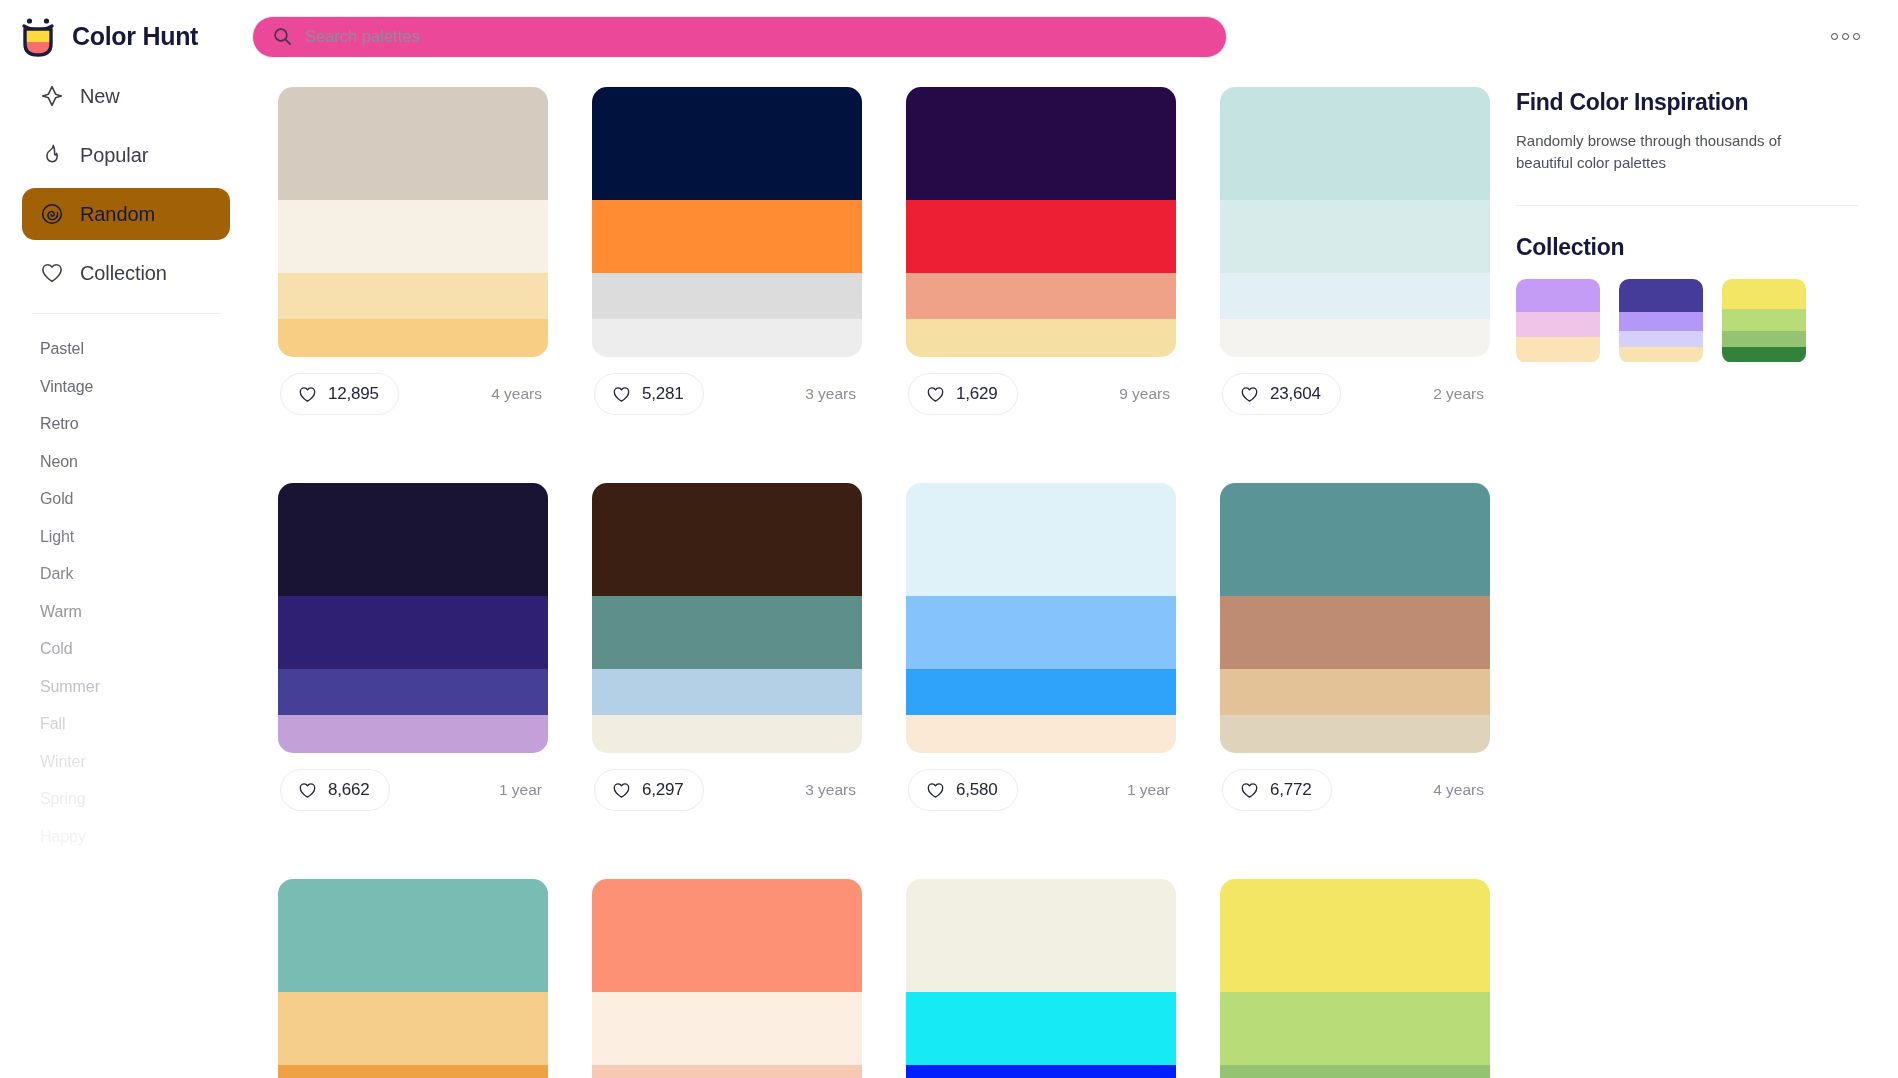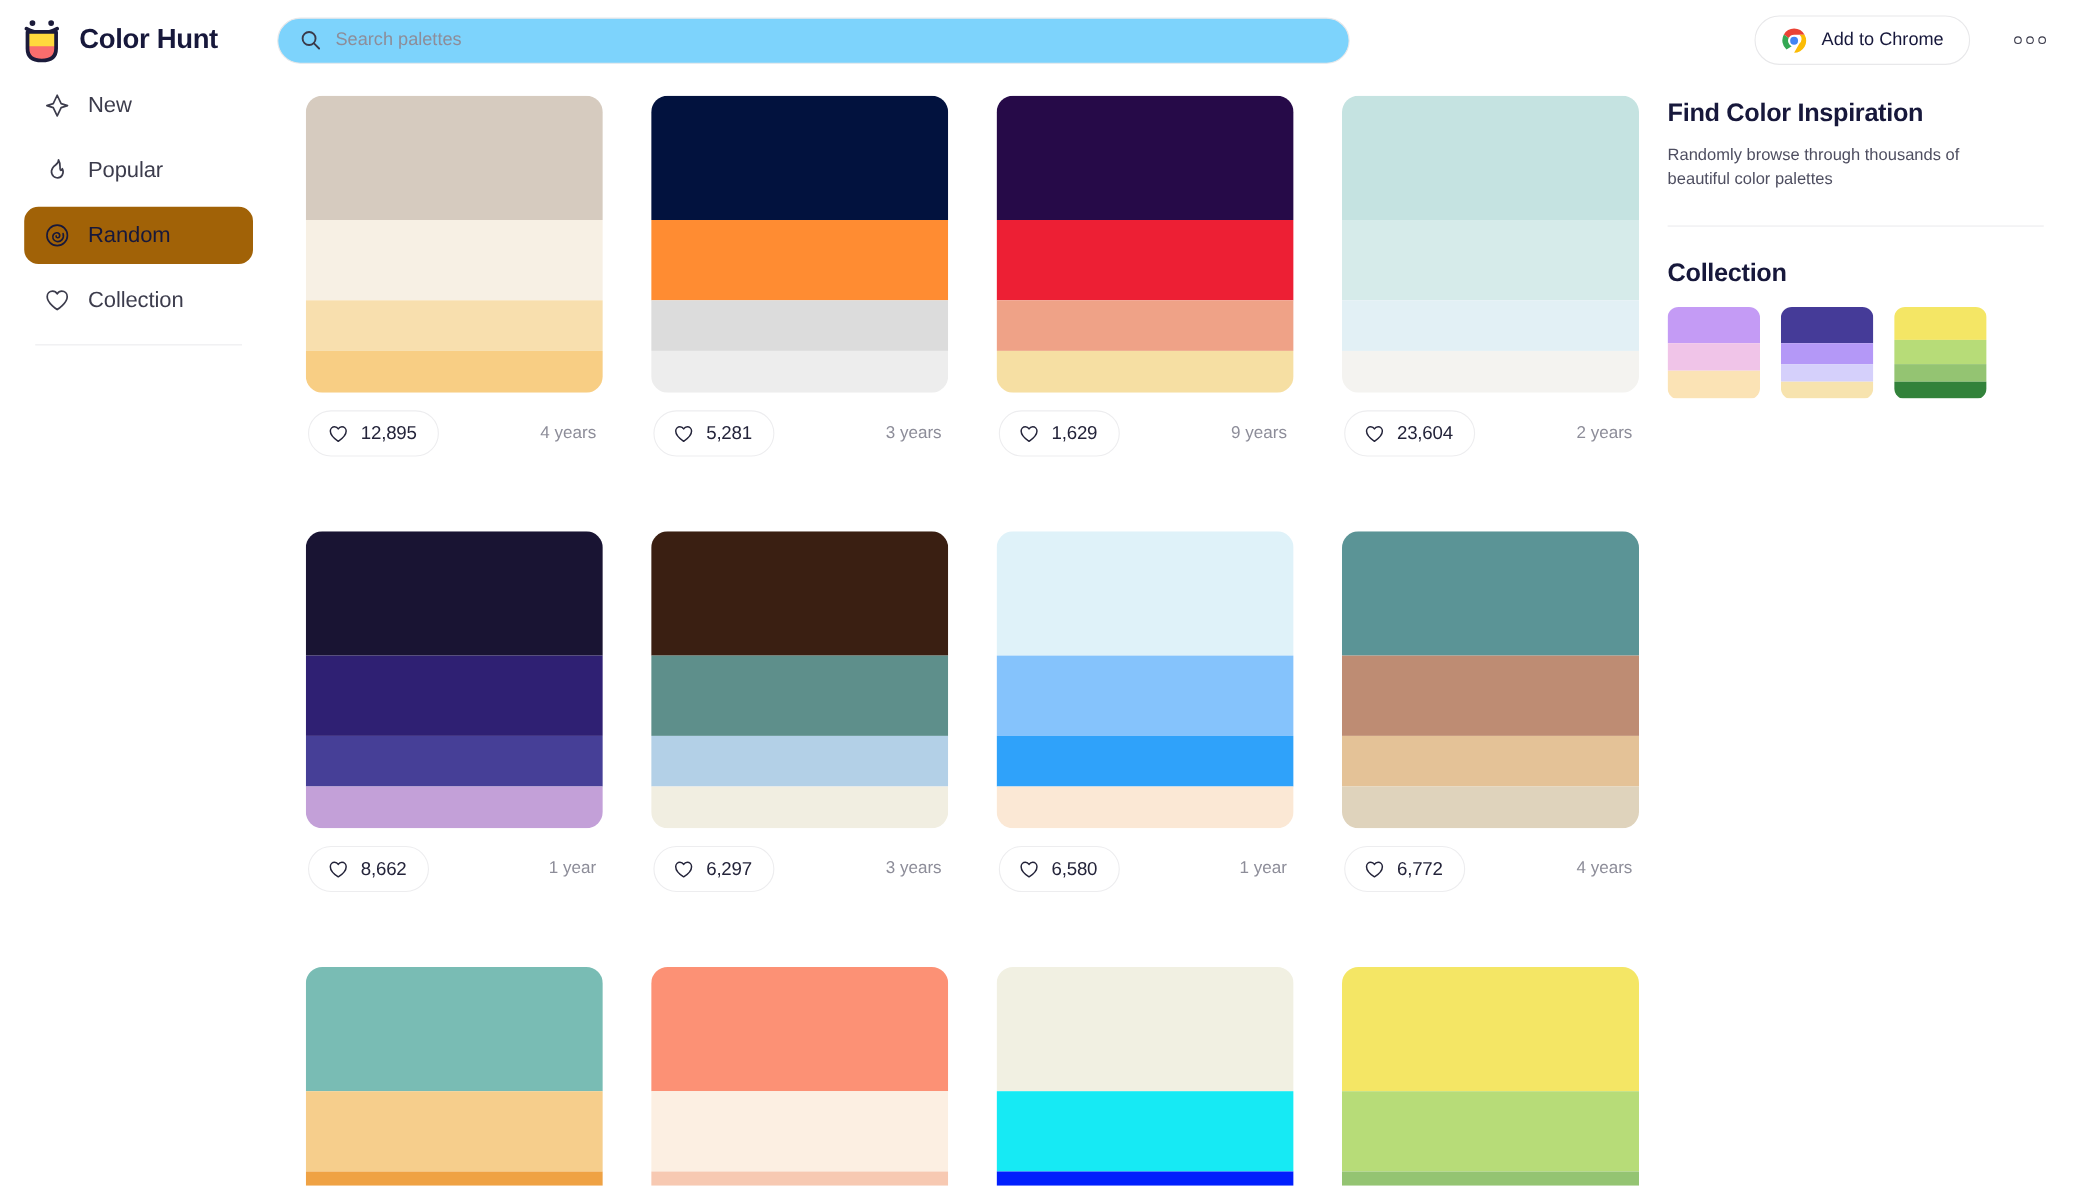--- a/index.html
+++ b/index.html
@@ -26,21 +26,21 @@
   }
   .logo { width: 40px; height: 42px; flex: none; display:block; }
   .brand-name {
     font-size: 25px; font-weight: 700; letter-spacing: -0.3px;
     color: #17183b;
   }
   .search-wrap { flex: none; width: 975px; }
   .search-box {
     display: flex; align-items: center; gap: 13px;
     height: 42px; border: 1.3px solid #e8e8ea; border-radius: 21px;
-    padding: 0 20px; background: #7dd3fc;
+    padding: 0 20px; background: #ec4899;
   }
   .search-icon { width: 19px; height: 19px; flex: none; display:block; }
   .search-input {
     border: none; outline: none; background: transparent;
     font-family: "Liberation Sans", sans-serif;
     font-size: 16.5px; color: #2b2b3a; width: 100%;
   }
   .search-input::placeholder { color: #8d8d99; }
 
   .header-right {
@@ -184,31 +184,20 @@
       <div class="search-box">
         <svg class="search-icon" viewBox="0 0 20 20">
           <circle cx="8.4" cy="8.4" r="6.2" stroke="#3a3a4a" stroke-width="1.8" fill="none"></circle>
           <line x1="13.1" y1="13.1" x2="18" y2="18" stroke="#3a3a4a" stroke-width="1.8" stroke-linecap="round"></line>
         </svg>
         <input class="search-input" type="text" placeholder="Search palettes" style="">
       </div>
     </div>
 
     <div class="header-right">
-      <button class="chrome-btn">
-        <svg class="chrome-icon" viewBox="0 0 48 48">
-          <circle cx="24" cy="24" r="22" fill="#fff"></circle>
-          <path d="M24 2a22 22 0 0 1 19.05 11H24a11 11 0 0 0-9.9 6.2L5.4 12.6A22 22 0 0 1 24 2z" fill="#ea4335"></path>
-          <path d="M5.4 12.6l8.7 6.6A11 11 0 0 0 19.6 34L10.2 40A22 22 0 0 1 5.4 12.6z" fill="#34a853"></path>
-          <path d="M43.05 13A22 22 0 0 1 24 46l9.4-16.3A11 11 0 0 0 34 13z" fill="#fbbc05"></path>
-          <circle cx="24" cy="24" r="9.6" fill="#fff"></circle>
-          <circle cx="24" cy="24" r="7.2" fill="#4285f4"></circle>
-        </svg>
-        <span>Add to Chrome</span>
-      </button>
       <button class="dots-btn">
         <i></i>
         <i></i>
         <i></i>
       </button>
     </div>
   </div>
 
   <div class="sidebar">
 
@@ -236,20 +225,36 @@
 
     <div class="nav-item">
       <svg class="nav-ico" viewBox="0 0 24 24">
         <path d="M12 20.4 C12 20.4 2.9 14.6 2.9 8.7 C2.9 5.7 5.2 3.7 7.8 3.7 C9.8 3.7 11.3 5 12 6.2 C12.7 5 14.2 3.7 16.2 3.7 C18.8 3.7 21.1 5.7 21.1 8.7 C21.1 14.6 12 20.4 12 20.4 Z" fill="none" stroke="#3c3c4c" stroke-width="1.55" stroke-linejoin="round"></path>
       </svg>
       <span class="nav-label">Collection</span>
     </div>
 
     <div class="divider"></div>
 
+    <div class="tag-list">
+      <div class="tag-item" style="opacity:1.00">Pastel</div>
+      <div class="tag-item" style="opacity:1.00">Vintage</div>
+      <div class="tag-item" style="opacity:1.00">Retro</div>
+      <div class="tag-item" style="opacity:0.96">Neon</div>
+      <div class="tag-item" style="opacity:0.92">Gold</div>
+      <div class="tag-item" style="opacity:0.88">Light</div>
+      <div class="tag-item" style="opacity:0.82">Dark</div>
+      <div class="tag-item" style="opacity:0.72">Warm</div>
+      <div class="tag-item" style="opacity:0.58">Cold</div>
+      <div class="tag-item" style="opacity:0.42">Summer</div>
+      <div class="tag-item" style="opacity:0.30">Fall</div>
+      <div class="tag-item" style="opacity:0.20">Winter</div>
+      <div class="tag-item" style="opacity:0.13">Spring</div>
+      <div class="tag-item" style="opacity:0.08">Happy</div>
+    </div>
   </div>
 
   <div class="main">
     <div class="grid" id="grid">
         <div class="card">
           <div class="swatches">
             <span style="background:#D6CBBF;height:42%"></span>
             <span style="background:#F7F0E4;height:27%"></span>
             <span style="background:#F8DFAE;height:17%"></span>
             <span style="background:#F8CE84;height:14%"></span>

